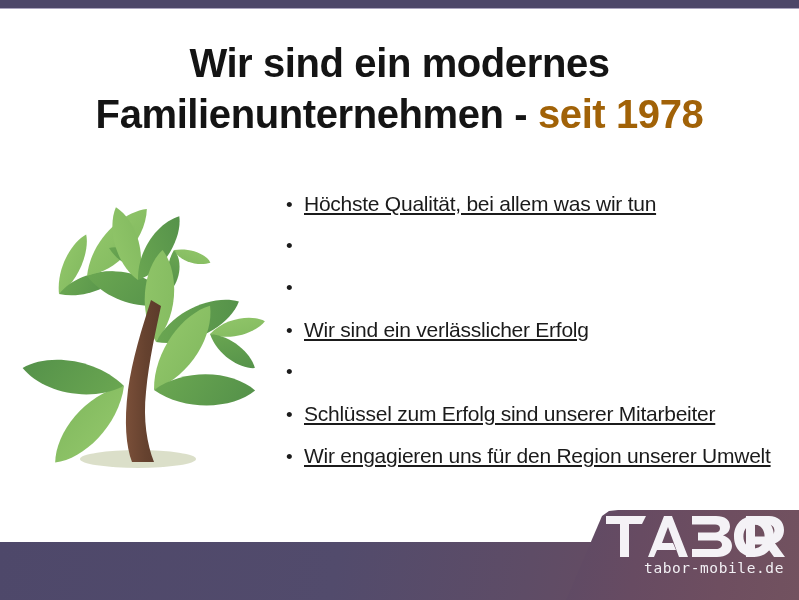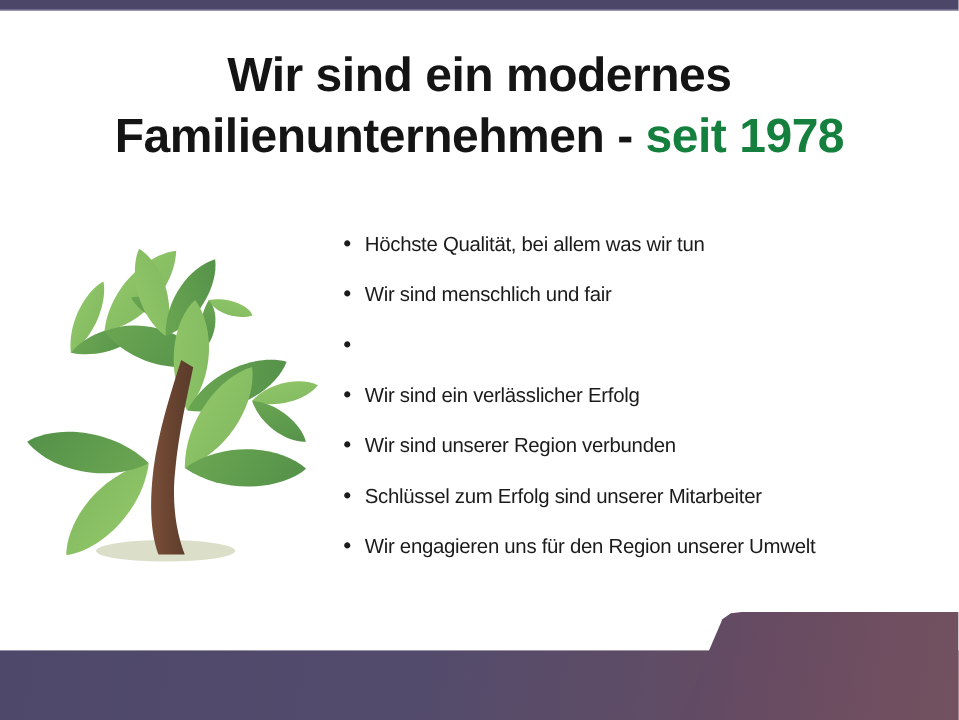--- a/index.html
+++ b/index.html
@@ -68,21 +68,21 @@
     text-align: center;
     font-family: "Liberation Sans", sans-serif;
     font-weight: bold;
     font-size: 40px;
     line-height: 51px;
     letter-spacing: -0.4px;
     color: #141414;
     -webkit-font-smoothing: antialiased;
   }
   .headline .line { display: block; white-space: nowrap; }
-  .headline .accent { color: #15803d; }
+  .headline .accent { color: #a16207; }
 
   
   .tree-figure {
     position: absolute;
     left: 14px;
     top: 190px;
     width: 252px;
     height: 300px;
   }
   .tree-figure svg { display: block; width: 252px; height: 300px; }
@@ -102,24 +102,25 @@
   }
   .bullet-dot {
     width: 18px;
     flex: 0 0 18px;
     font-size: 19px;
     line-height: 24px;
     color: #1b1b1b;
   }
   .bullet-text {
     font-family: "Liberation Sans", sans-serif;
-    font-size: 17px;
+    font-size: 21px;
     line-height: 24px;
     color: #1b1b1b;
     letter-spacing: -0.25px;
+    text-decoration: underline;
   }
 
   
   .logo {
     position: absolute;
     left: 606px;
     top: 516px;
     width: 180px;
     height: 70px;
   }
@@ -224,42 +225,59 @@
     </svg>
   </div>
 
   <div class="bullets">
     <div class="bullet-row">
       <span class="bullet-dot">•</span>
       <span class="bullet-text">Höchste Qualität, bei allem was wir tun</span>
     </div>
     <div class="bullet-row">
       <span class="bullet-dot">•</span>
-      <span class="bullet-text">Wir sind menschlich und fair</span>
     </div>
     <div class="bullet-row">
       <span class="bullet-dot">•</span>
     </div>
     <div class="bullet-row">
       <span class="bullet-dot">•</span>
       <span class="bullet-text">Wir sind ein verlässlicher Erfolg</span>
     </div>
     <div class="bullet-row">
       <span class="bullet-dot">•</span>
-      <span class="bullet-text">Wir sind unserer Region verbunden</span>
     </div>
     <div class="bullet-row">
       <span class="bullet-dot">•</span>
       <span class="bullet-text">Schlüssel zum Erfolg sind unserer Mitarbeiter</span>
     </div>
     <div class="bullet-row">
       <span class="bullet-dot">•</span>
       <span class="bullet-text">Wir engagieren uns für den Region unserer Umwelt</span>
     </div>
   </div>
 
   <div class="bottom-band">
     <div class="strip"></div>
     <div class="riser"></div>
   </div>
 
+  <div class="logo">
+    <svg class="wordmark" viewBox="0 0 180 41" xmlns="http://www.w3.org/2000/svg">
+      <g fill="#f4f2f6">
+
+        <path d="M0,0 L40,0 L36,8 L23,8 L23,41 L14,41 L14,8 L0,8 Z"></path>
+
+        <path d="M42,41 L58,0 L66,0 L82,41 L73,41 L62,11 L56,27 L67,27 L70,34 L51,34 L48,41 Z"></path>
+
+        <path d="M86,0 L110,0 C119,0 124,4 124,10.5 C124,15 121,18 117,19.5 C122,20.8 126,24.5 126,30 C126,36.6 120,41 111,41 L86,41 L86,33 L110,33 C113.5,33 116,31.5 116,28.8 C116,26 113.5,24.5 110,24.5 L92,24.5 L92,16.5 L109,16.5 C112,16.5 114,15 114,12.5 C114,10 112,8.5 109,8.5 L86,8.5 Z"></path>
+
+        <path d="M148,0 C160,0 168,8.7 168,20.5 C168,32.3 160,41 148,41 C136,41 128,32.3 128,20.5 C128,8.7 136,0 148,0 Z
+                 M148,8.6 C141.6,8.6 137.4,13.5 137.4,20.5 C137.4,27.5 141.6,32.4 148,32.4 C154.4,32.4 158.6,27.5 158.6,20.5 C158.6,13.5 154.4,8.6 148,8.6 Z"></path>
+
+        <path d="M171,0 L194,0 C203,0 209,5.5 209,14 C209,20.5 205.6,25.4 200,27.2 L210,41 L199,41 L190,28.6 L180,28.6 L180,41 L171,41 Z
+                 M180,8.6 L180,20.4 L193,20.4 C197,20.4 199.4,18 199.4,14.5 C199.4,11 197,8.6 193,8.6 Z" transform="translate(-31,0)"></path>
+      </g>
+    </svg>
+    <span class="tagline">tabor-mobile.de</span>
+  </div>
 
 </div>
 
 </body></html>

